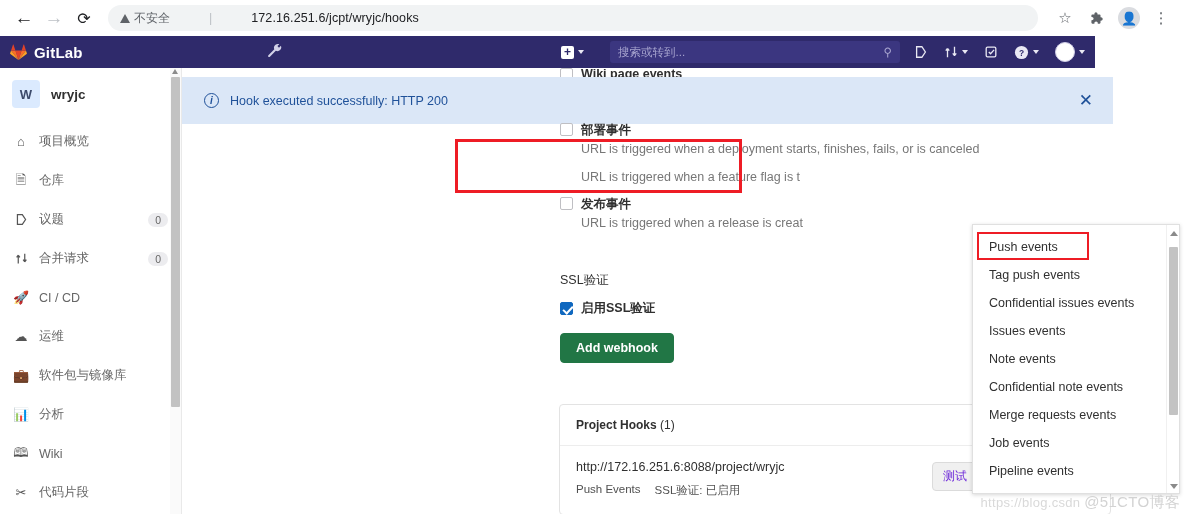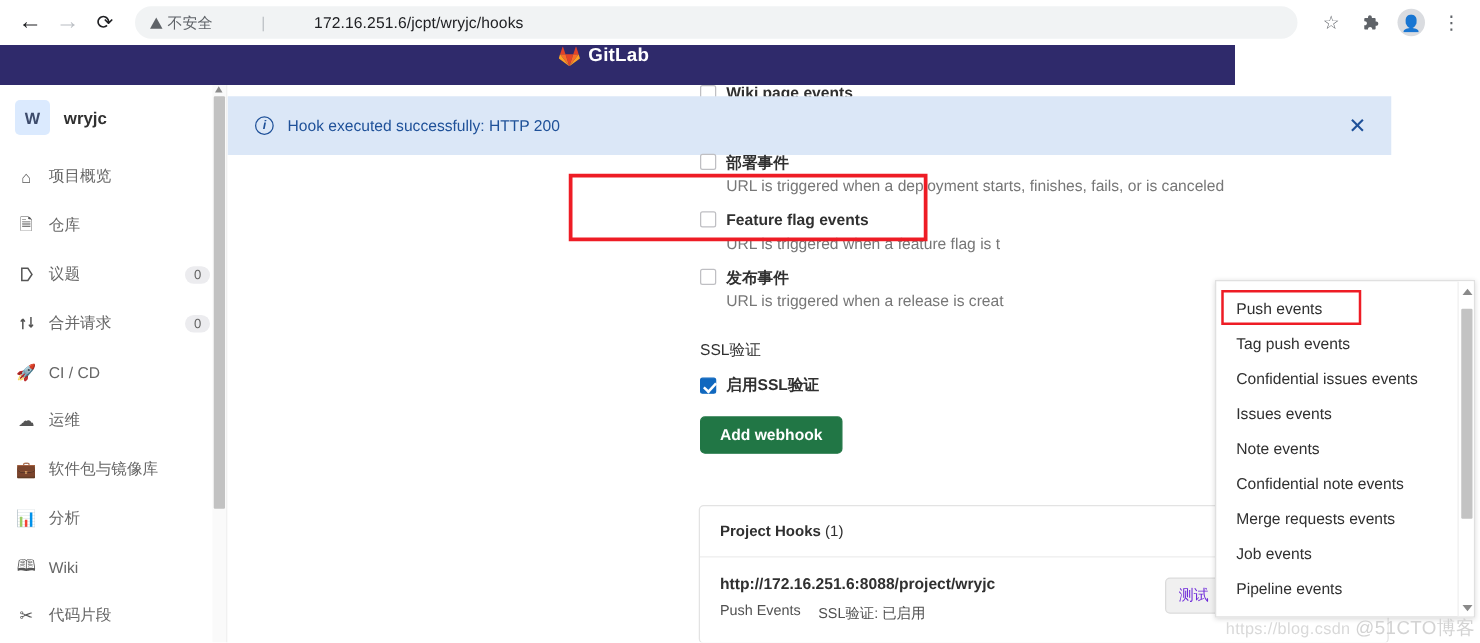--- a/index.html
+++ b/index.html
@@ -55,25 +55,25 @@
   }
   .avatar-chip {
     width: 22px; height: 22px; border-radius: 50%;
     background: #dadce0; color: #5f6368;
     display: flex; align-items: center; justify-content: center;
     font-size: 13px;
   }
 
   
   .gl-nav {
-    height: 32px; width: 988px;
+    height: 32px; width: 1095px;
     background: #2f2a6b;
     display: flex; align-items: center;
     padding: 0 10px;
-    color: #fff; font-size: 12px; flex-direction: column;
+    color: #fff; font-size: 12px;
   }
   .gl-logo-wrap { display: flex; align-items: center; gap: 7px; margin-right: 22px; }
   .gl-tanuki {
     width: 17px; height: 16px; position: relative;
   }
   .gl-tanuki svg { display: block; }
   .gl-brand { font-size: 15px; font-weight: bold; letter-spacing: 0.2px; }
   .gl-nav-item {
     display: flex; align-items: flex-end; gap: 4px;
     margin-right: 20px; font-size: 12px; color: #d2d1e8;
@@ -254,21 +254,21 @@
     background: #fff;
   }
   .hooks-head {
     padding: 13px 16px;
     font-size: 12px; color: #303030;
     border-bottom: 1px solid #ededed;
   }
   .hooks-head b { font-weight: bold; }
   .hook-row { padding: 14px 16px 16px 16px; display: flex; align-items: flex-start; }
   .hook-left { flex: 1; }
-  .hook-url { font-size: 12.5px; font-weight: bold; color: #303030; }
+  .hook-url { font-size: 12.5px; font-weight: normal; color: #303030; }
   .hook-meta { margin-top: 9px; display: flex; gap: 14px; font-size: 11.5px; color: #505050; }
   .hook-actions { display: flex; align-items: center; gap: 7px; margin-top: 2px; }
   .btn-test {
     background: #f0f0f0; border: 1px solid #dbdbdb; border-radius: 4px;
     padding: 5px 8px 5px 10px; font-size: 12px; color: #6d28d9;
     display: flex; align-items: center; gap: 6px; font-family: Liberation Mono, monospace;
   }
   .btn-ghost {
     background: #fff; border: 1px solid #dbdbdb; border-radius: 4px;
     padding: 5px 10px; font-size: 12px; color: #303030;
@@ -506,24 +506,20 @@
 
     <div class="events">
       <div class="evt">
         <div class="evt-head">
           <span class="chk"></span>
           <span>部署事件</span>
         </div>
         <div class="evt-desc">URL is triggered when a deployment starts, finishes, fails, or is canceled</div>
       </div>
       <div class="evt">
-        <div class="evt-head">
-          <span class="chk"></span>
-          <span>Feature flag events</span>
-        </div>
         <div class="evt-desc">URL is triggered when a feature flag is t</div>
       </div>
       <div class="evt">
         <div class="evt-head">
           <span class="chk"></span>
           <span>发布事件</span>
         </div>
         <div class="evt-desc">URL is triggered when a release is creat</div>
       </div>
     </div>

